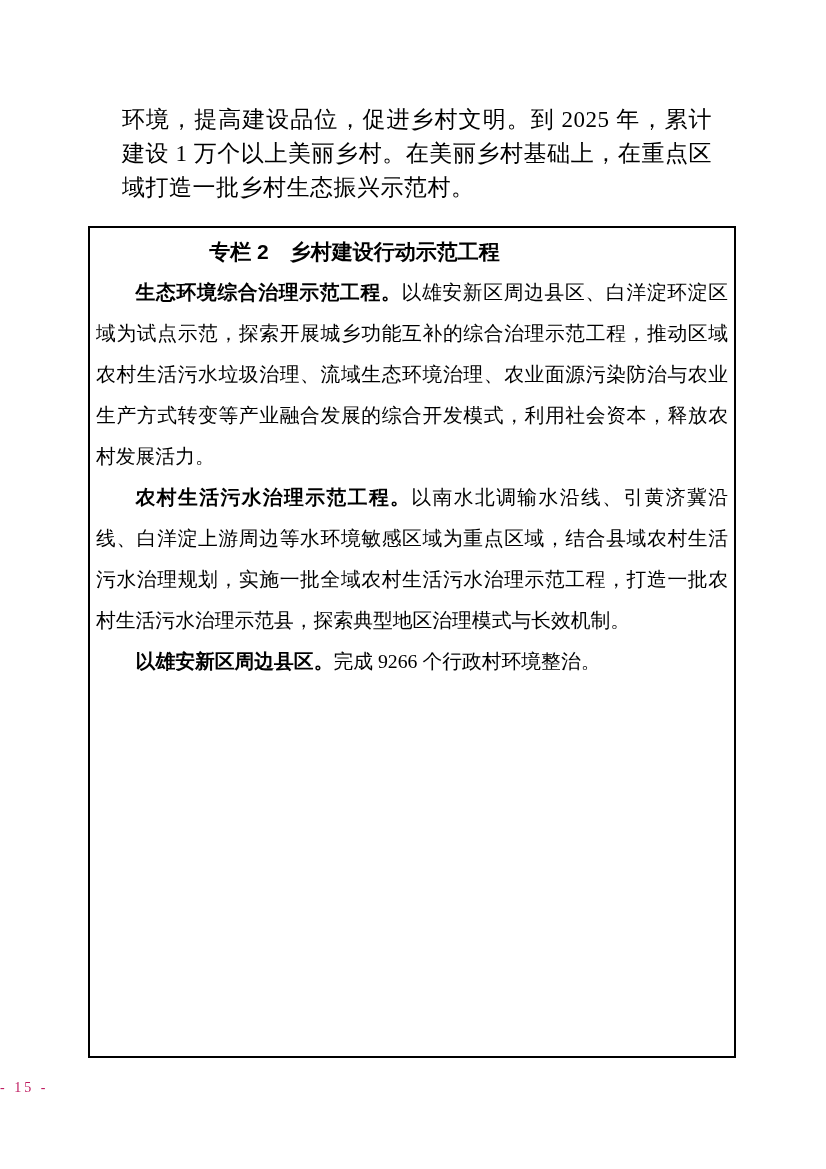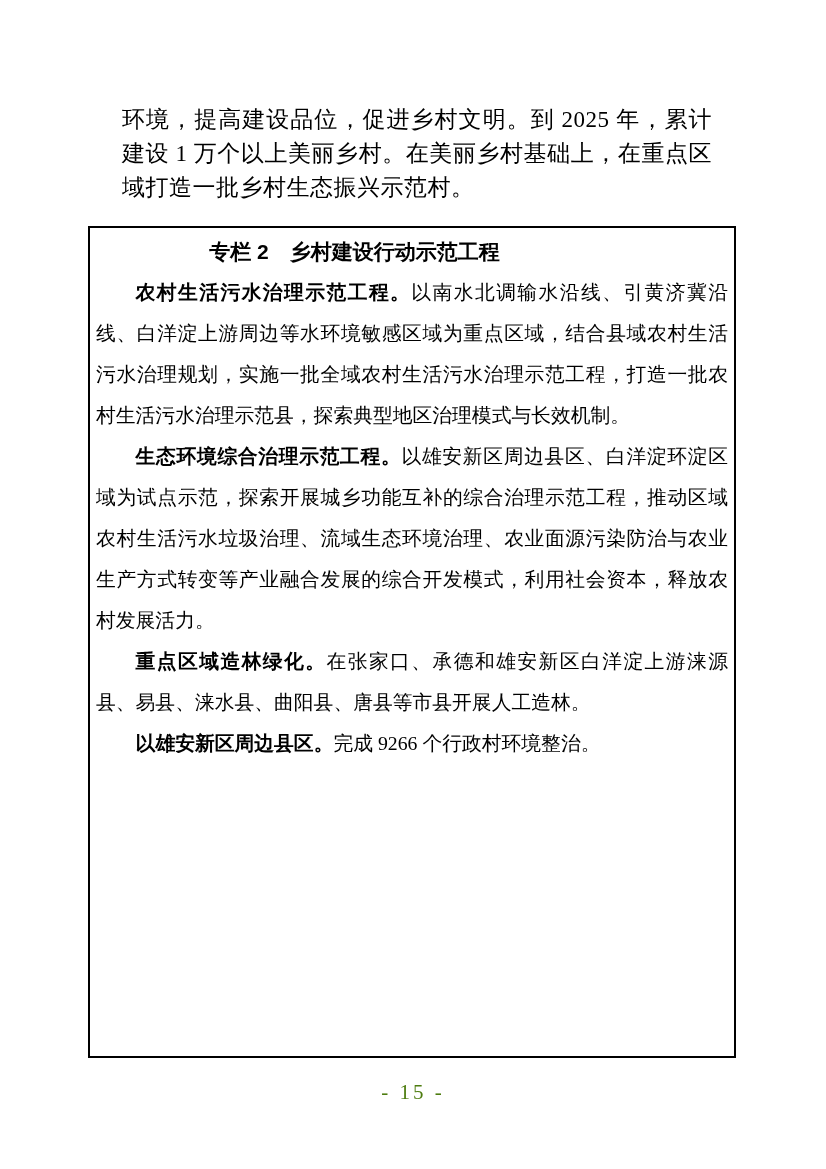--- a/index.html
+++ b/index.html
@@ -51,43 +51,41 @@
   }
   .box-para .head {
     font-weight: bold;
     font-family: "Liberation Sans", "DejaVu Sans", sans-serif;
   }
   .page-number {
     position: absolute;
     left: 0;
     top: 1080px;
     width: 100%;
-    text-align: center;
-    font-size: 21px;
+    font-size: 14px;
     letter-spacing: 3px;
-    color: #4d7c0f;
+    color: #be185d;
   }
 </style>
 </head>
 <body>
 
 <div class="page">
 
   <div class="intro">环境，提高建设品位，促进乡村文明。到 2025 年，累计建设 1 万个以上美丽乡村。在美丽乡村基础上，在重点区域打造一批乡村生态振兴示范村。</div>
 
   <div class="column-box">
 
     <div class="box-title">专栏 2　乡村建设行动示范工程</div>
 
+    <p class="box-para"><span class="head">生态环境综合治理示范工程。</span><span>以雄安新区周边县区、白洋淀环淀区域为试点示范，探索开展城乡功能互补的综合治理示范工程，推动区域农村生活污水垃圾治理、流域生态环境治理、农业面源污染防治与农业生产方式转变等产业融合发展的综合开发模式，利用社会资本，释放农村发展活力。</span></p>
+
     <p class="box-para"><span class="head">农村生活污水治理示范工程。</span><span>以南水北调输水沿线、引黄济冀沿线、白洋淀上游周边等水环境敏感区域为重点区域，结合县域农村生活污水治理规划，实施一批全域农村生活污水治理示范工程，打造一批农村生活污水治理示范县，探索典型地区治理模式与长效机制。</span></p>
 
-    <p class="box-para"><span class="head">生态环境综合治理示范工程。</span><span>以雄安新区周边县区、白洋淀环淀区域为试点示范，探索开展城乡功能互补的综合治理示范工程，推动区域农村生活污水垃圾治理、流域生态环境治理、农业面源污染防治与农业生产方式转变等产业融合发展的综合开发模式，利用社会资本，释放农村发展活力。</span></p>
 
-
-    <p class="box-para"><span class="head">重点区域造林绿化。</span><span>在张家口、承德和雄安新区白洋淀上游涞源县、易县、涞水县、曲阳县、唐县等市县开展人工造林。</span></p>
 
     <p class="box-para"><span class="head">以雄安新区周边县区。</span><span>完成 9266 个行政村环境整治。</span></p>
 
   </div>
 
   <div class="page-number">- 15 -</div>
 
 </div>
 
 </body></html>

